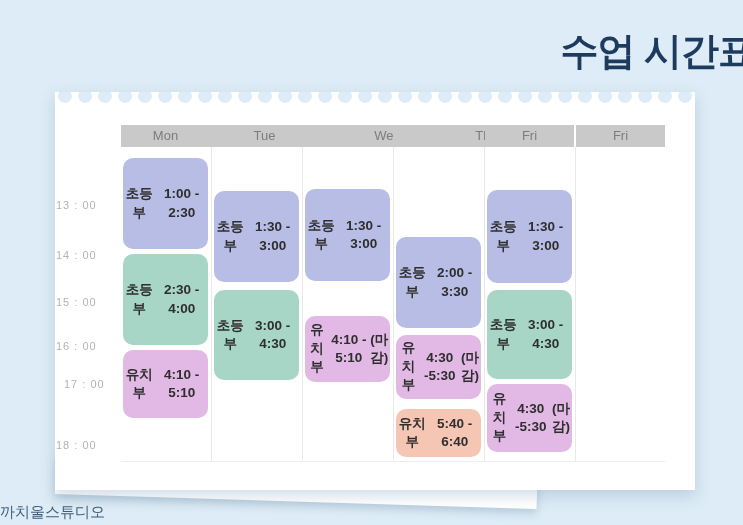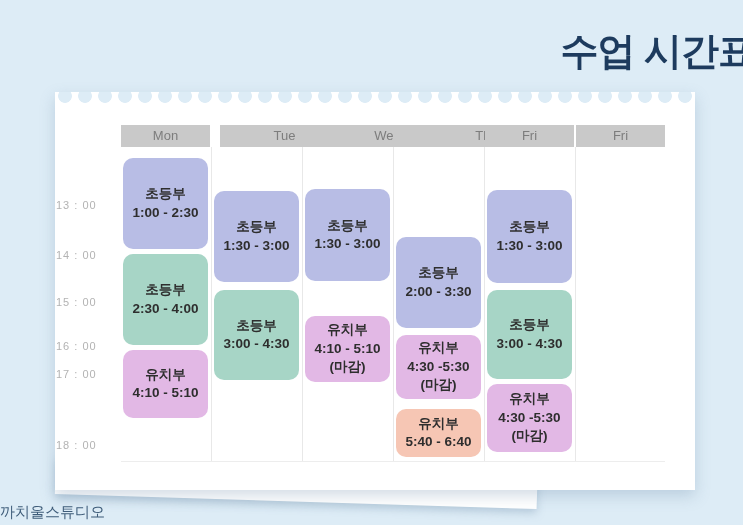--- a/index.html
+++ b/index.html
@@ -42,21 +42,21 @@
   .sep{
     position:absolute;top:147px;height:315px;width:1px;
     background:var(--separator,#e8e8e8);
   }
   .table-bottom{
     position:absolute;left:121px;top:461px;width:544px;height:1px;
     background:#ededed;
   }
   .block{
     position:absolute;width:85px;border-radius:10px;
-    display:flex;flex-direction:column;align-items:center;justify-content:center;
+    display:flex;flex-direction:row;align-items:center;justify-content:center;
     font-size:13.5px;font-weight:bold;line-height:18.5px;text-align:center;
     color:var(--block-text,#2e2e2e);
   }
   .footer{
     position:absolute;left:0;top:503px;width:100%;z-index:4;
     text-align:left;font-size:15px;font-weight:400;
     color:var(--footer-text,#3f5d7a);
   }
 </style>
 </head>
@@ -66,30 +66,30 @@
   <h1 class="title">수업 시간표</h1>
 
   <div class="sheet-back"></div>
 
   <div class="card">
     <div class="scallop"></div>
   </div>
 
   <div class="layer" id="grid-layer">
       <div class="day-cell" style="left: 121px;">Mon</div>
-      <div class="day-cell" style="left: 220px; padding-left: 20px;">Tue</div>
+      <div class="day-cell" style="left: 200px; padding-left: 20px;">Tue</div>
       <div class="day-cell" style="left: 303px; padding-left: 40px;">Wed</div>
       <div class="day-cell" style="left: 394px; padding-left: 48px;">Thu</div>
       <div class="day-cell" style="left: 485px;">Fri</div>
       <div class="day-cell" style="left: 576px;">Fri</div>
       <div class="time-label" style="top: 199px;">13 : 00</div>
       <div class="time-label" style="top: 249px;">14 : 00</div>
       <div class="time-label" style="top: 296px;">15 : 00</div>
       <div class="time-label" style="top: 340px;">16 : 00</div>
-      <div class="time-label" style="top: 368px;">17 : 00</div>
+      <div class="time-label" style="top: 378px; margin-left: 8px;">17 : 00</div>
       <div class="time-label" style="top: 439px;">18 : 00</div>
       <div class="sep" style="left: 210.5px;"></div>
       <div class="sep" style="left: 301.5px;"></div>
       <div class="sep" style="left: 392.5px;"></div>
       <div class="sep" style="left: 483.5px;"></div>
       <div class="sep" style="left: 574.5px;"></div>
       <div class="table-bottom"></div>
       <div class="block" style="left: 123px; top: 158px; height: 91px; background: var(--lavender);">
         <div>초등부</div>
         <div>1:00 - 2:30</div>

